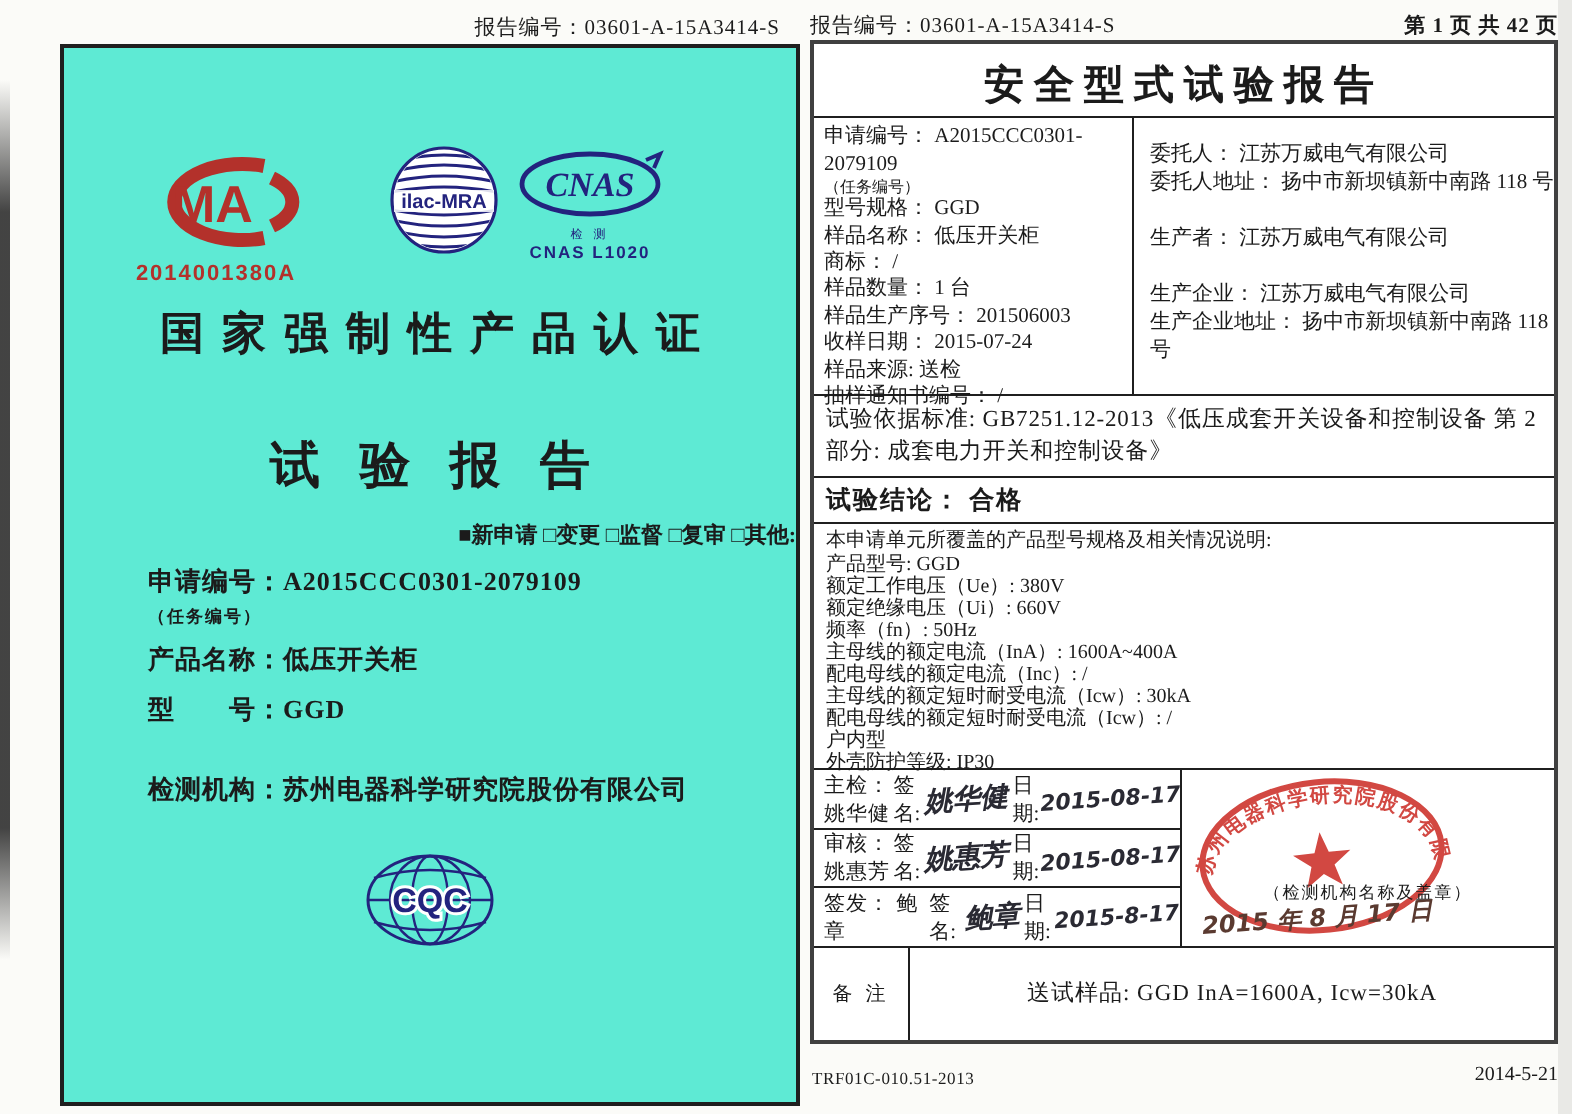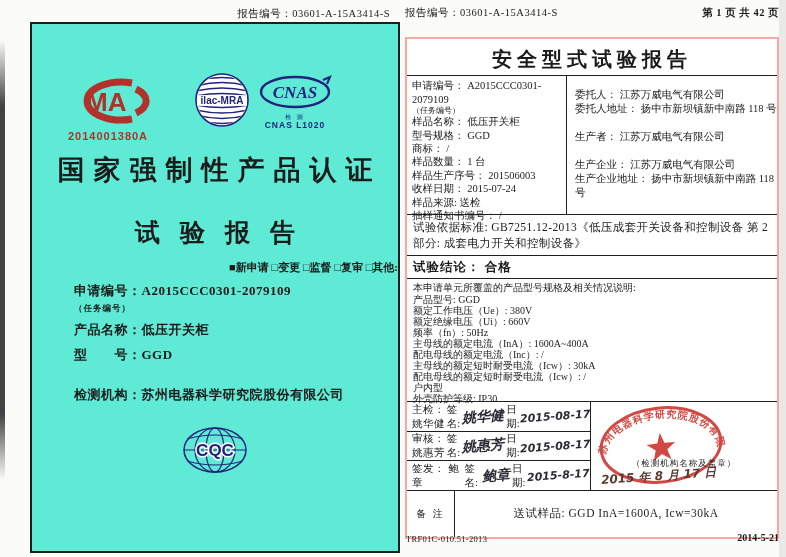--- a/index.html
+++ b/index.html
@@ -16,34 +16,34 @@
   .lp-head{position:absolute;top:7px;left:30px;width:360px;text-align:right;font-size:10.5px;letter-spacing:.5px;}
   .lp-box{position:absolute;left:30px;top:22px;width:366px;height:527px;border:2px solid #1f1f1f;background:#5eead4;}
   .logos{position:absolute;left:0;top:48px;width:100%;height:80px;}
   .cma{position:absolute;left:30px;top:4px;width:92px;text-align:center;}
   .cma-num{color:#b3312b;font-size:11px;font-weight:bold;letter-spacing:1px;font-family:"Liberation Sans",sans-serif;}
   .ilac{position:absolute;left:162px;top:0px;}
   .cnas{position:absolute;left:226px;top:2px;width:74px;text-align:center;}
   .cnas-cap1{color:#23237e;font-size:6px;letter-spacing:2px;line-height:6px;}
   .cnas-cap2{color:#23237e;font-size:8.5px;font-weight:bold;font-family:"Liberation Sans",sans-serif;letter-spacing:1px;}
   .lp-title1{position:absolute;left:0;top:128px;width:100%;text-align:center;
-    font-size:27px;font-weight:bold;letter-spacing:9px;text-indent:9px;}
+    font-size:22px;font-weight:bold;letter-spacing:9px;text-indent:9px;}
   .lp-title2{position:absolute;left:0;top:192px;width:100%;text-align:center;
     font-size:25px;font-weight:bold;letter-spacing:20px;text-indent:20px;}
   .lp-check{position:absolute;left:0;top:236px;width:100%;text-align:right;font-size:11px;font-weight:bold;}
   .lp-fields{position:absolute;left:42px;top:258px;width:300px;font-size:13px;letter-spacing:.5px;}
   .lp-field{margin-bottom:7px;font-weight:bold;}
   .lp-note{font-size:8.5px;font-weight:bold;margin:-4px 0 6px 0;letter-spacing:1px;}
   .lp-field.gap{margin-top:22px;}
   .cqc{position:absolute;left:0;top:402px;width:100%;text-align:center;}
 
   
   .rp-head{position:absolute;top:6px;left:405px;width:374px;font-size:10.5px;letter-spacing:.5px;}
   .rp-head .pageinfo{float:right;font-weight:bold;}
-  .rp-table{position:absolute;left:405px;top:37px;width:374px;height:502px;border:2px solid #fca5a5;
+  .rp-table{position:absolute;left:405px;top:20px;width:374px;height:502px;border:2px solid #404040;
     background:#fff;box-sizing:border-box;display:flex;flex-direction:column;}
   .row{border-bottom:1.5px solid #1f1f1f;box-sizing:border-box;}
   .row:last-child{border-bottom:none;}
   .r-title{height:38px;text-align:center;font-size:20px;font-weight:bold;letter-spacing:5px;padding-top:7px;}
   .r-info{height:139px;display:flex;}
   .info-left{width:160px;border-right:1.5px solid #1f1f1f;box-sizing:border-box;padding:3px 0 0 5px;font-size:10.5px;line-height:13.4px;}
   .info-left .small{font-size:8px;line-height:9px;}
   .info-right{flex:1;padding:12px 0 0 8px;font-size:10.5px;line-height:14px;}
   .info-group{margin-bottom:14px;}
   .r-standard{height:41px;font-size:11.5px;line-height:16px;padding:4px 6px 0 6px;letter-spacing:.4px;}
@@ -58,21 +58,21 @@
   .sig-name{font-size:14px;margin:0 2px;white-space:nowrap;}
   .sig-date{font-size:11px;white-space:nowrap;}
   .stamp-cell{flex:1;position:relative;}
   .stamp-svg{position:absolute;left:4px;top:3px;opacity:.88;transform:rotate(-6deg);}
   .stamp-caption{position:absolute;left:0;top:56px;width:100%;text-align:center;font-size:8.5px;letter-spacing:1px;}
   .stamp-date{position:absolute;left:10px;top:66px;font-size:12px;color:#5a3a30;}
   .r-remark{height:47px;display:flex;}
   .remark-label{width:48px;border-right:1.5px solid #1f1f1f;box-sizing:border-box;display:flex;align-items:center;justify-content:center;font-size:10px;letter-spacing:2px;}
   .remark-content{flex:1;display:flex;align-items:center;justify-content:center;font-size:11.5px;letter-spacing:.5px;}
   .footer-code{position:absolute;left:406px;top:534px;font-size:8.5px;letter-spacing:.3px;}
-  .footer-date{position:absolute;left:405px;top:532px;width:374px;text-align:right;font-size:10px;font-weight:bold;}
+  .footer-date{position:absolute;left:405px;top:532px;width:374px;text-align:right;font-size:10px;font-weight:normal;}
 </style>
 </head>
 <body>
 
 <div class="edge-left"></div>
 <div class="edge-right"></div>
 
 <div class="lp-head">
   <span>报告编号：</span><span>03601-A-15A3414-S</span>
 </div>
@@ -160,22 +160,22 @@
 </div>
 
 <div class="rp-table">
 
   <div class="row r-title">安全型式试验报告</div>
 
   <div class="row r-info">
     <div class="info-left">
       <div>申请编号： A2015CCC0301-2079109</div>
       <div class="small">（任务编号）</div>
+      <div>型号规格： GGD</div>
       <div>样品名称： 低压开关柜</div>
-      <div>型号规格： GGD</div>
       <div>商标： /</div>
       <div>样品数量： 1 台</div>
       <div>样品生产序号： 201506003</div>
       <div>收样日期： 2015-07-24</div>
       <div>样品来源: 送检</div>
       <div>抽样通知书编号： /</div>
     </div>
     <div class="info-right">
       <div class="info-group">
         <div>委托人： 江苏万威电气有限公司</div>

